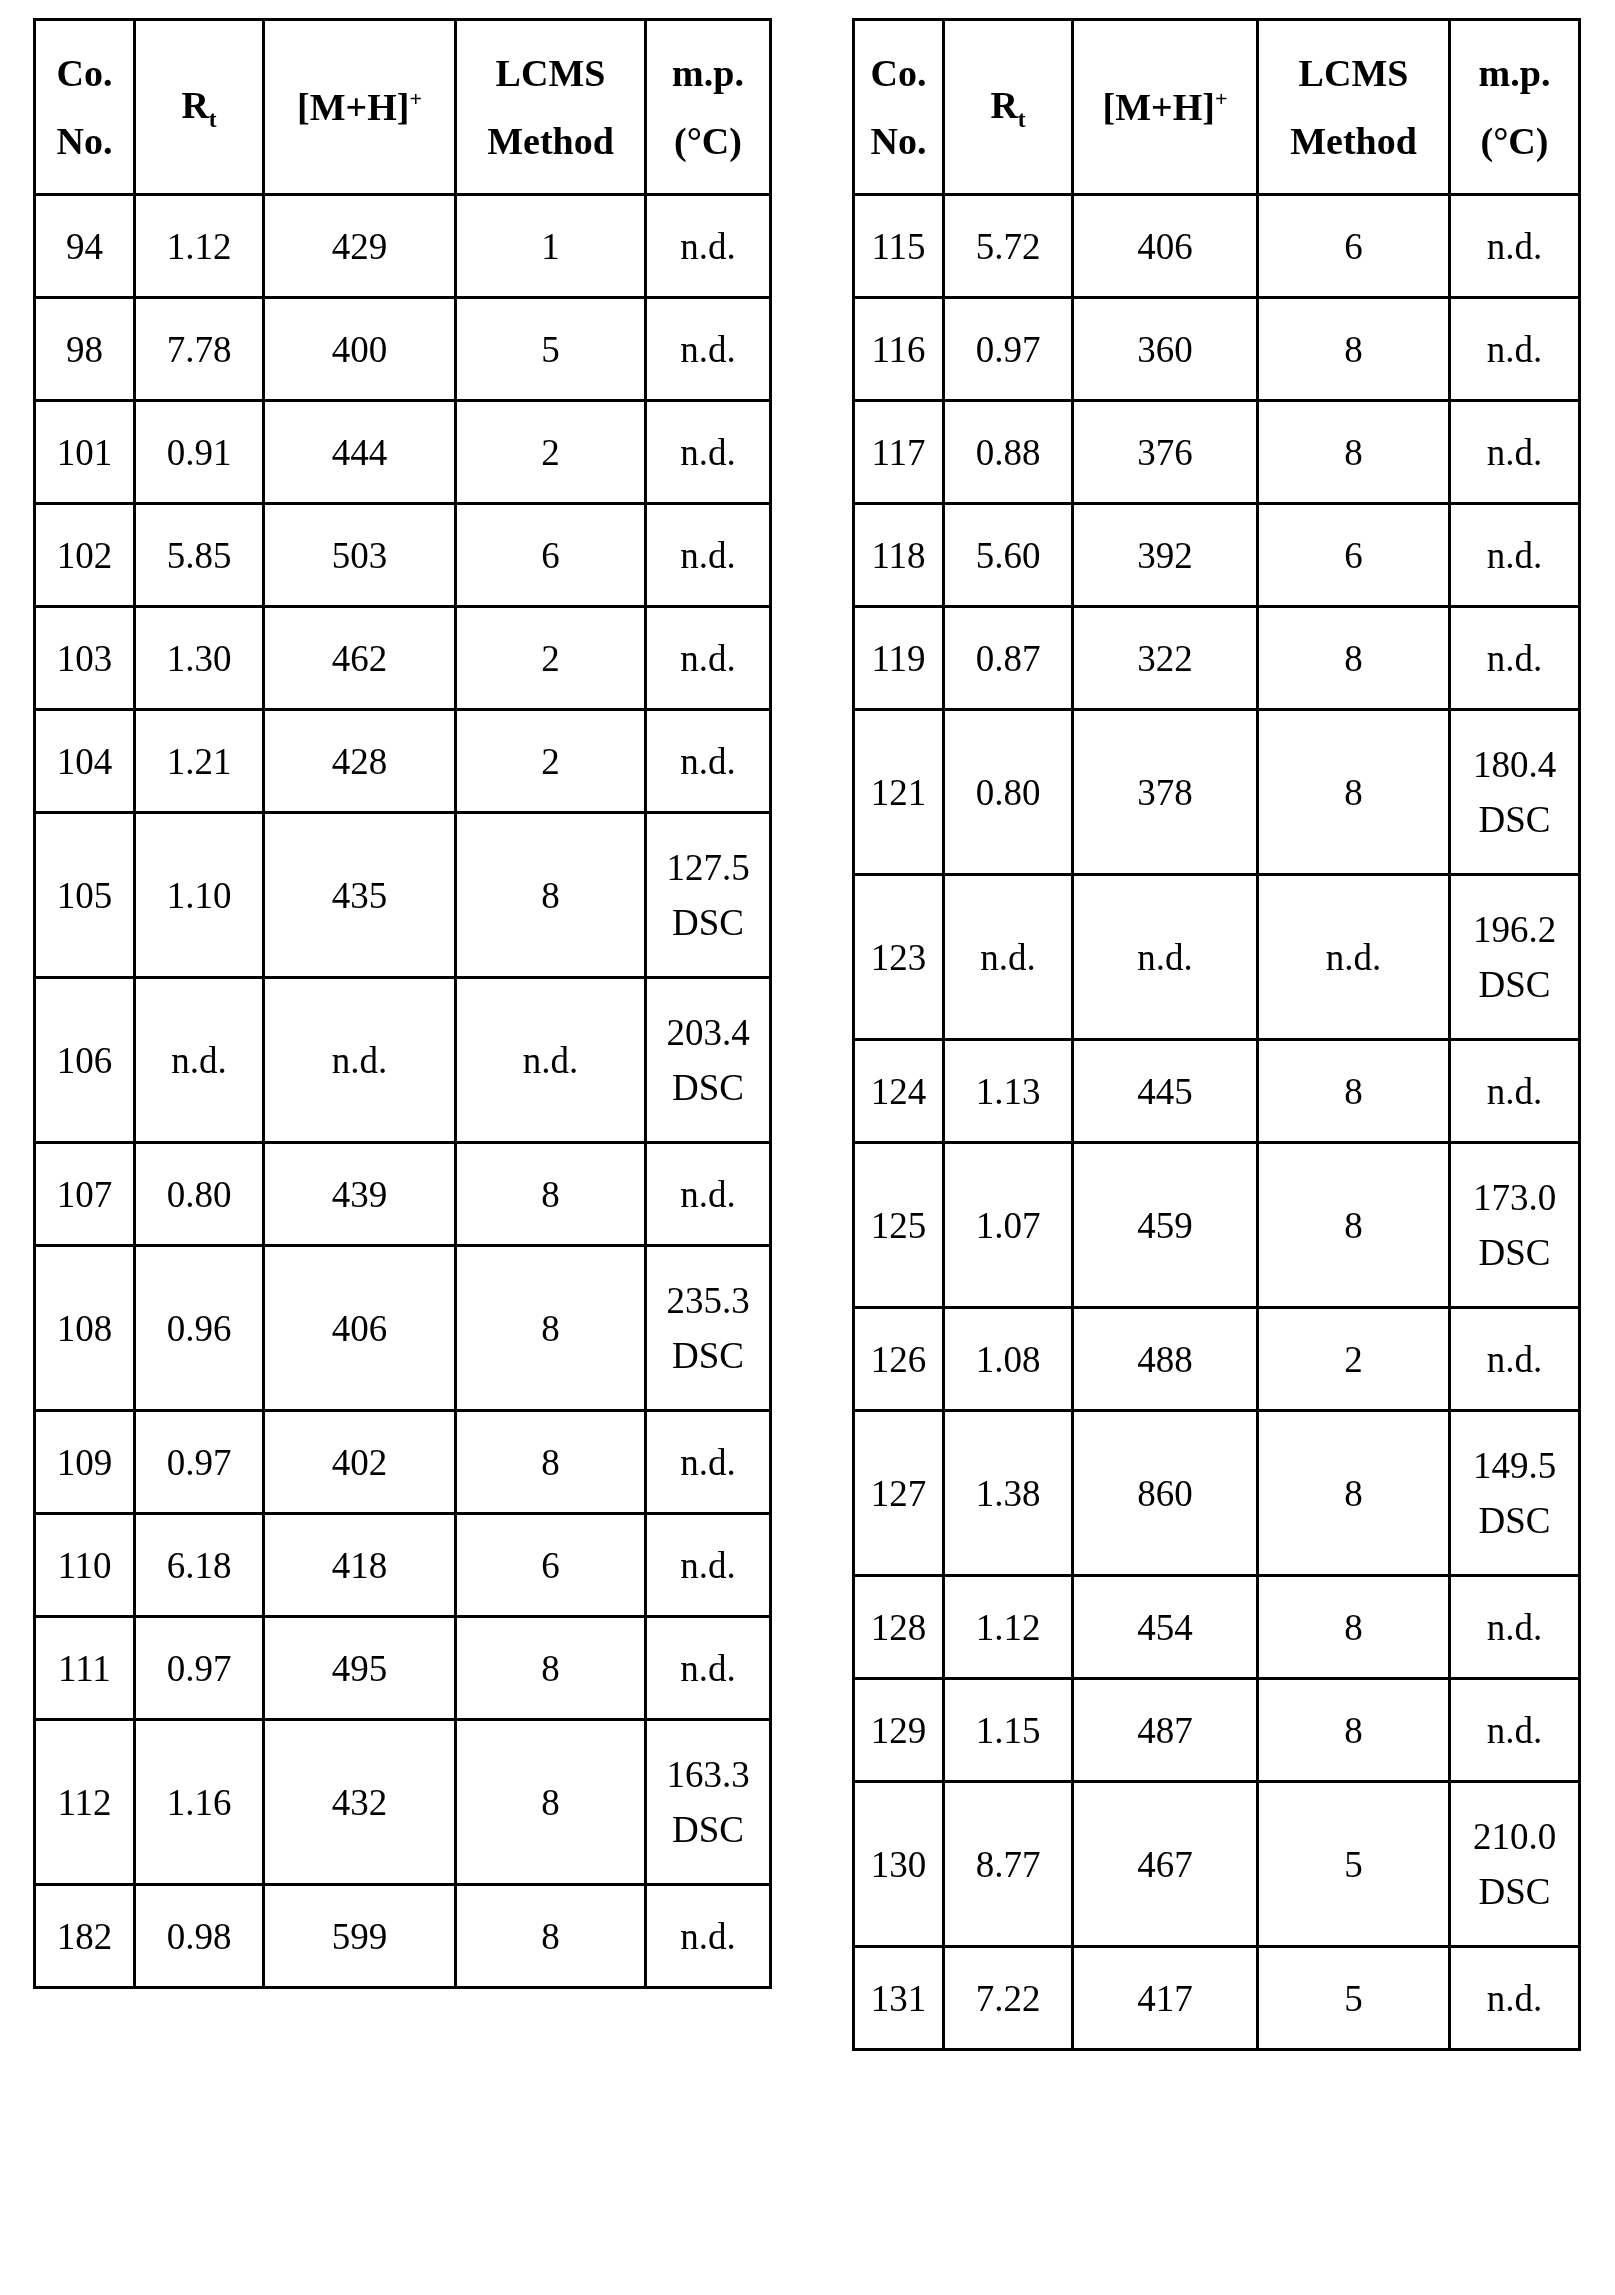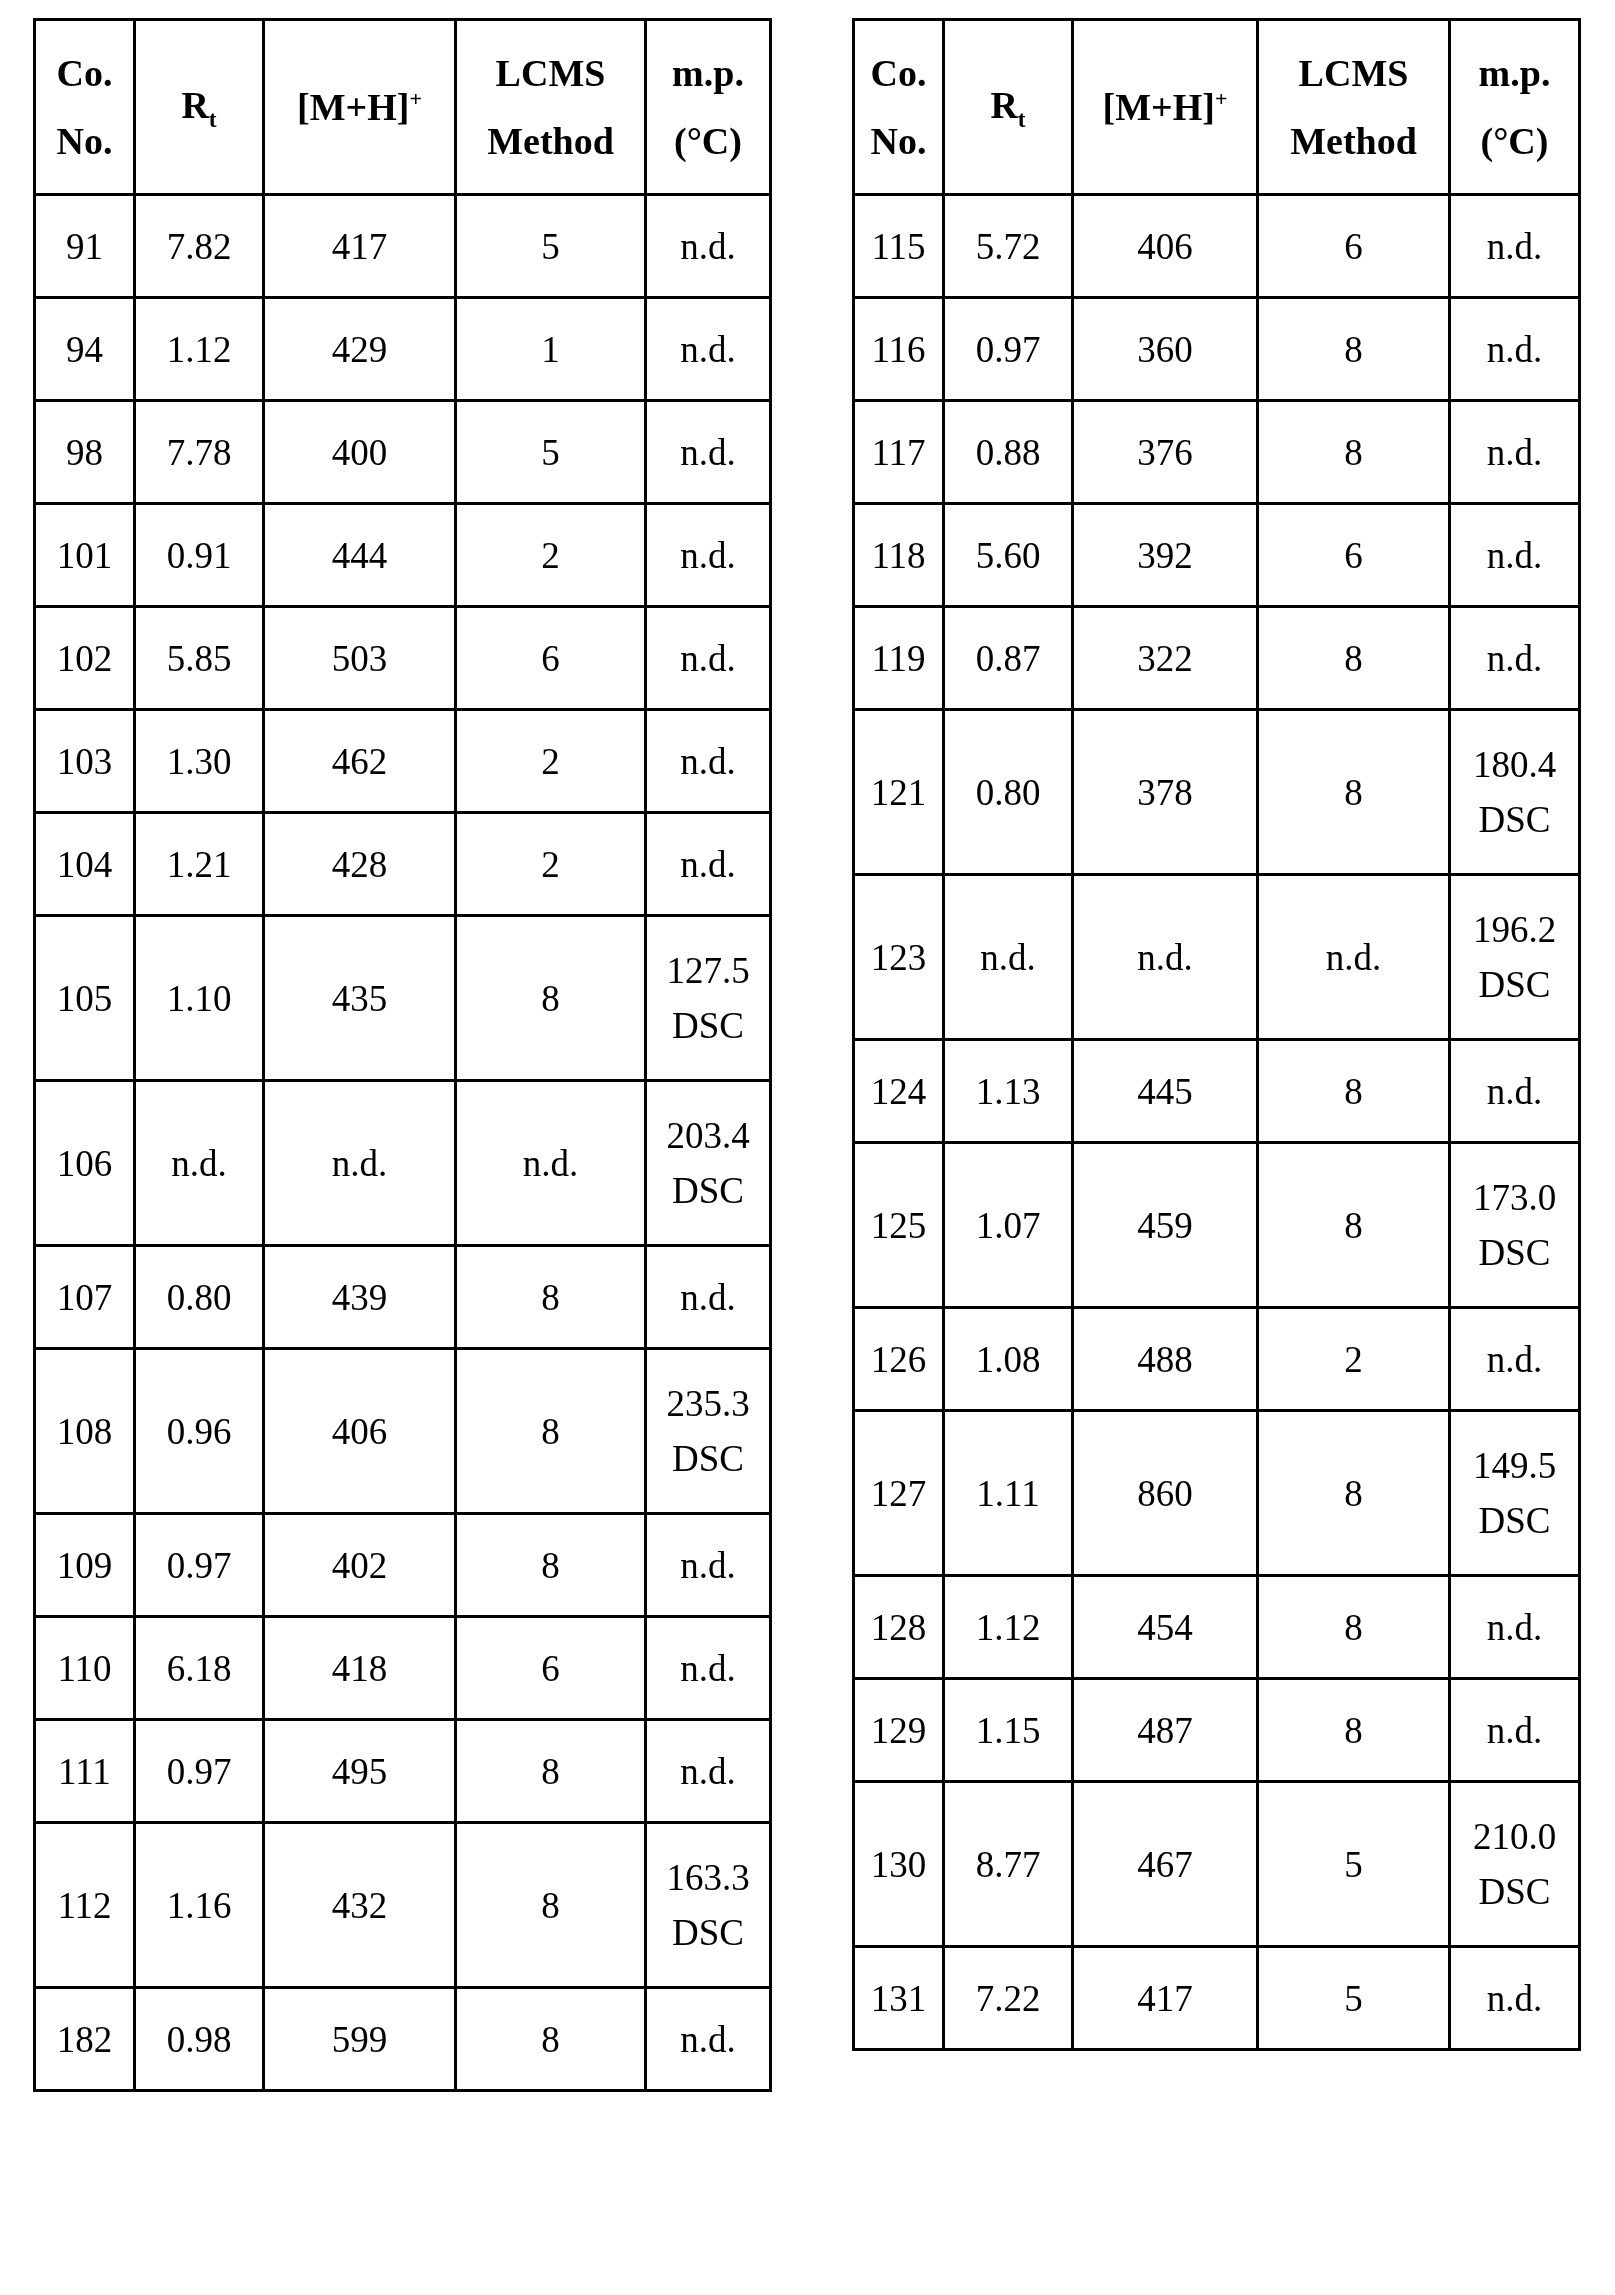--- a/index.html
+++ b/index.html
@@ -76,29 +76,20 @@
           <div class="hline">Method</div>
         </th>
         <th>
           <div class="hline">m.p.</div>
           <div class="hline">(°C)</div>
         </th>
       </tr>
     </thead>
     <tbody>
         <tr class="reg">
-          <td>91</td>
-          <td>7.82</td>
-          <td>417</td>
-          <td>5</td>
-          <td>
-            <div class="mline">n.d.</div>
-          </td>
-        </tr>
-        <tr class="reg">
           <td>94</td>
           <td>1.12</td>
           <td>429</td>
           <td>1</td>
           <td>
             <div class="mline">n.d.</div>
           </td>
         </tr>
         <tr class="reg">
           <td>98</td>
@@ -348,21 +339,21 @@
           <td>126</td>
           <td>1.08</td>
           <td>488</td>
           <td>2</td>
           <td>
             <div class="mline">n.d.</div>
           </td>
         </tr>
         <tr class="tall">
           <td>127</td>
-          <td>1.11</td>
+          <td>1.38</td>
           <td>860</td>
           <td>8</td>
           <td>
             <div class="mline">149.5</div>
             <div class="mline">DSC</div>
           </td>
         </tr>
         <tr class="reg">
           <td>128</td>
           <td>1.12</td>

